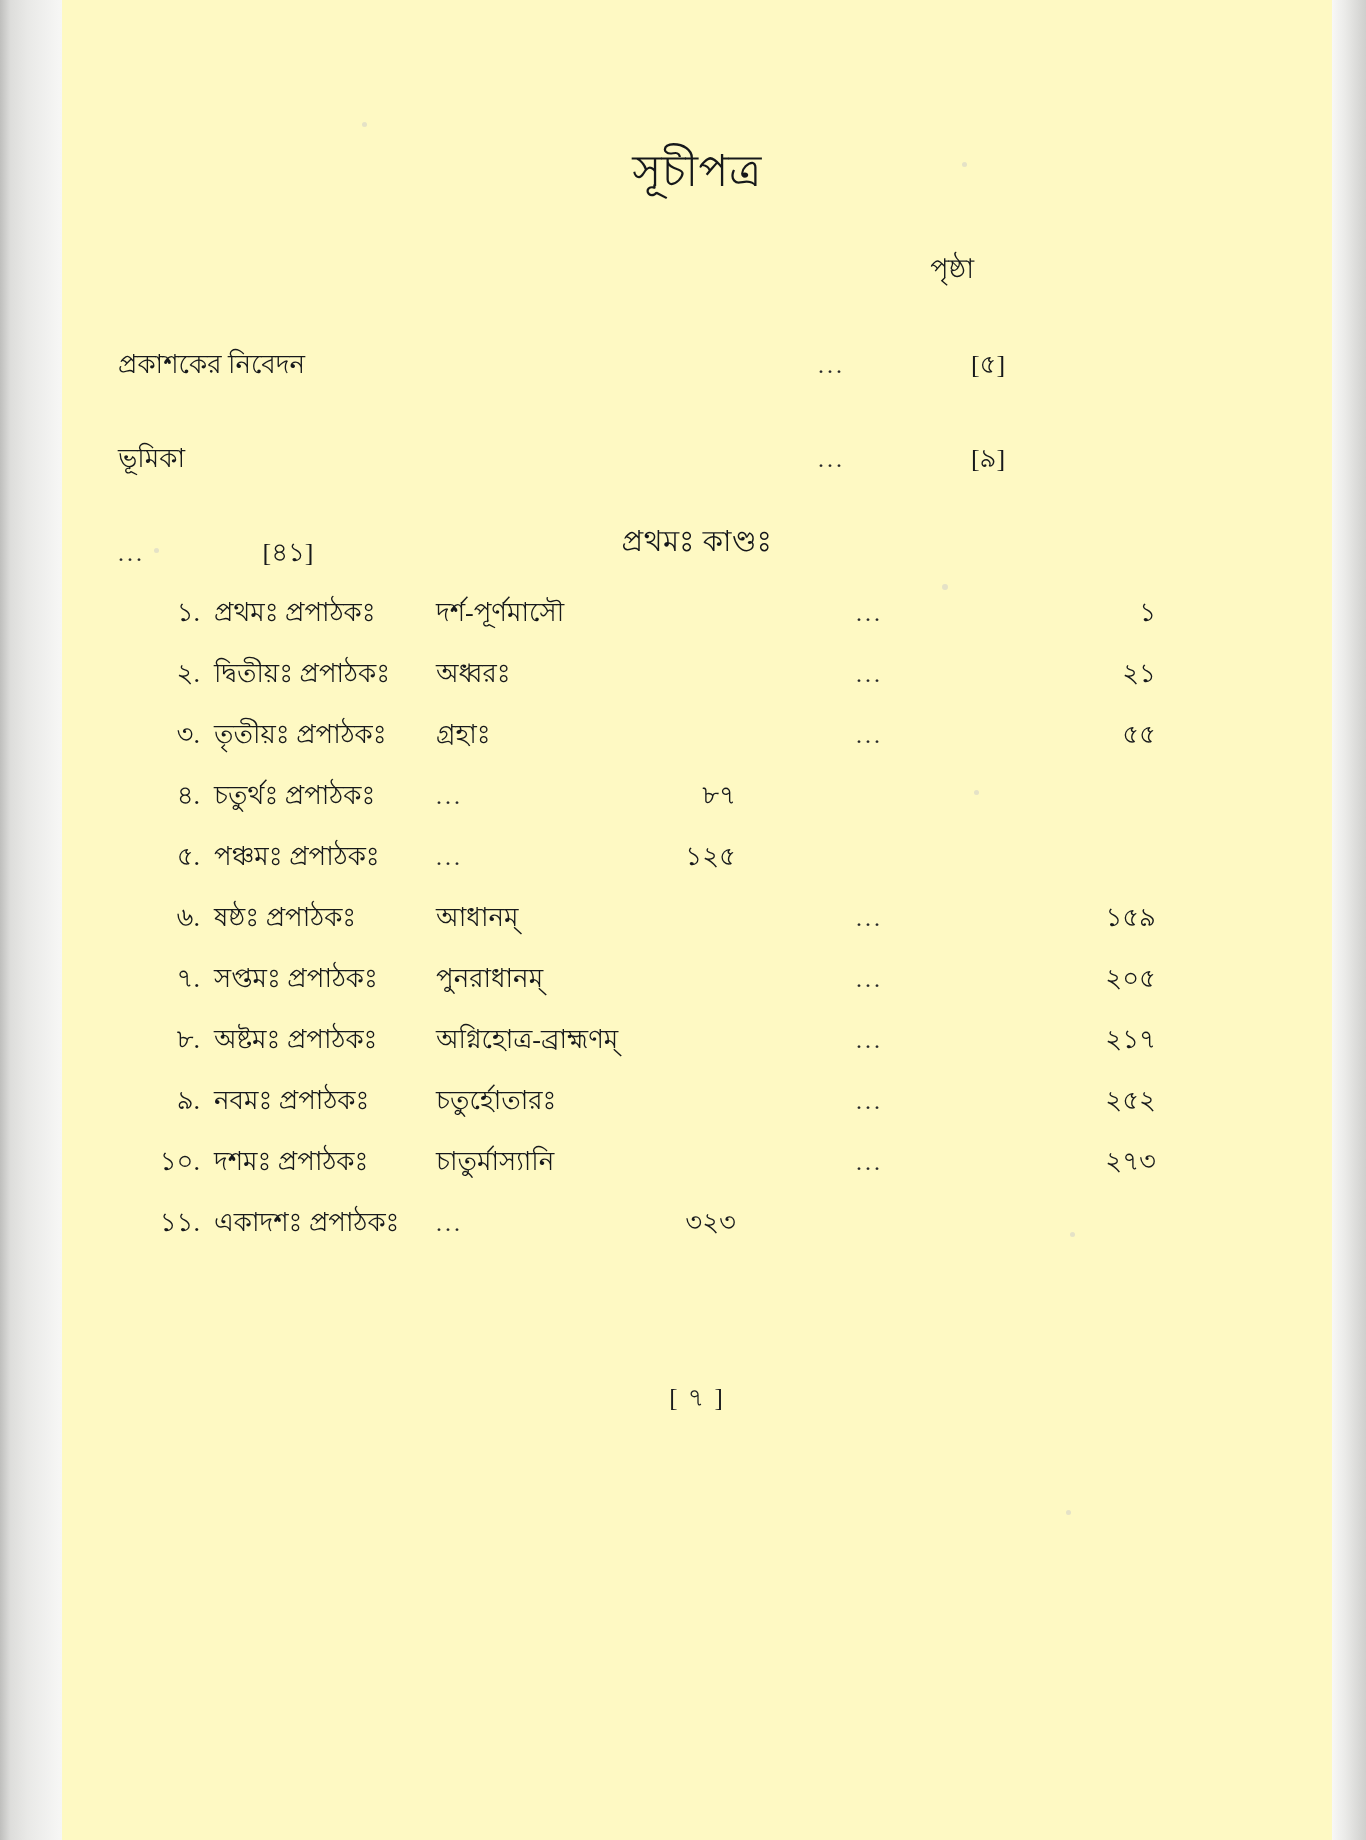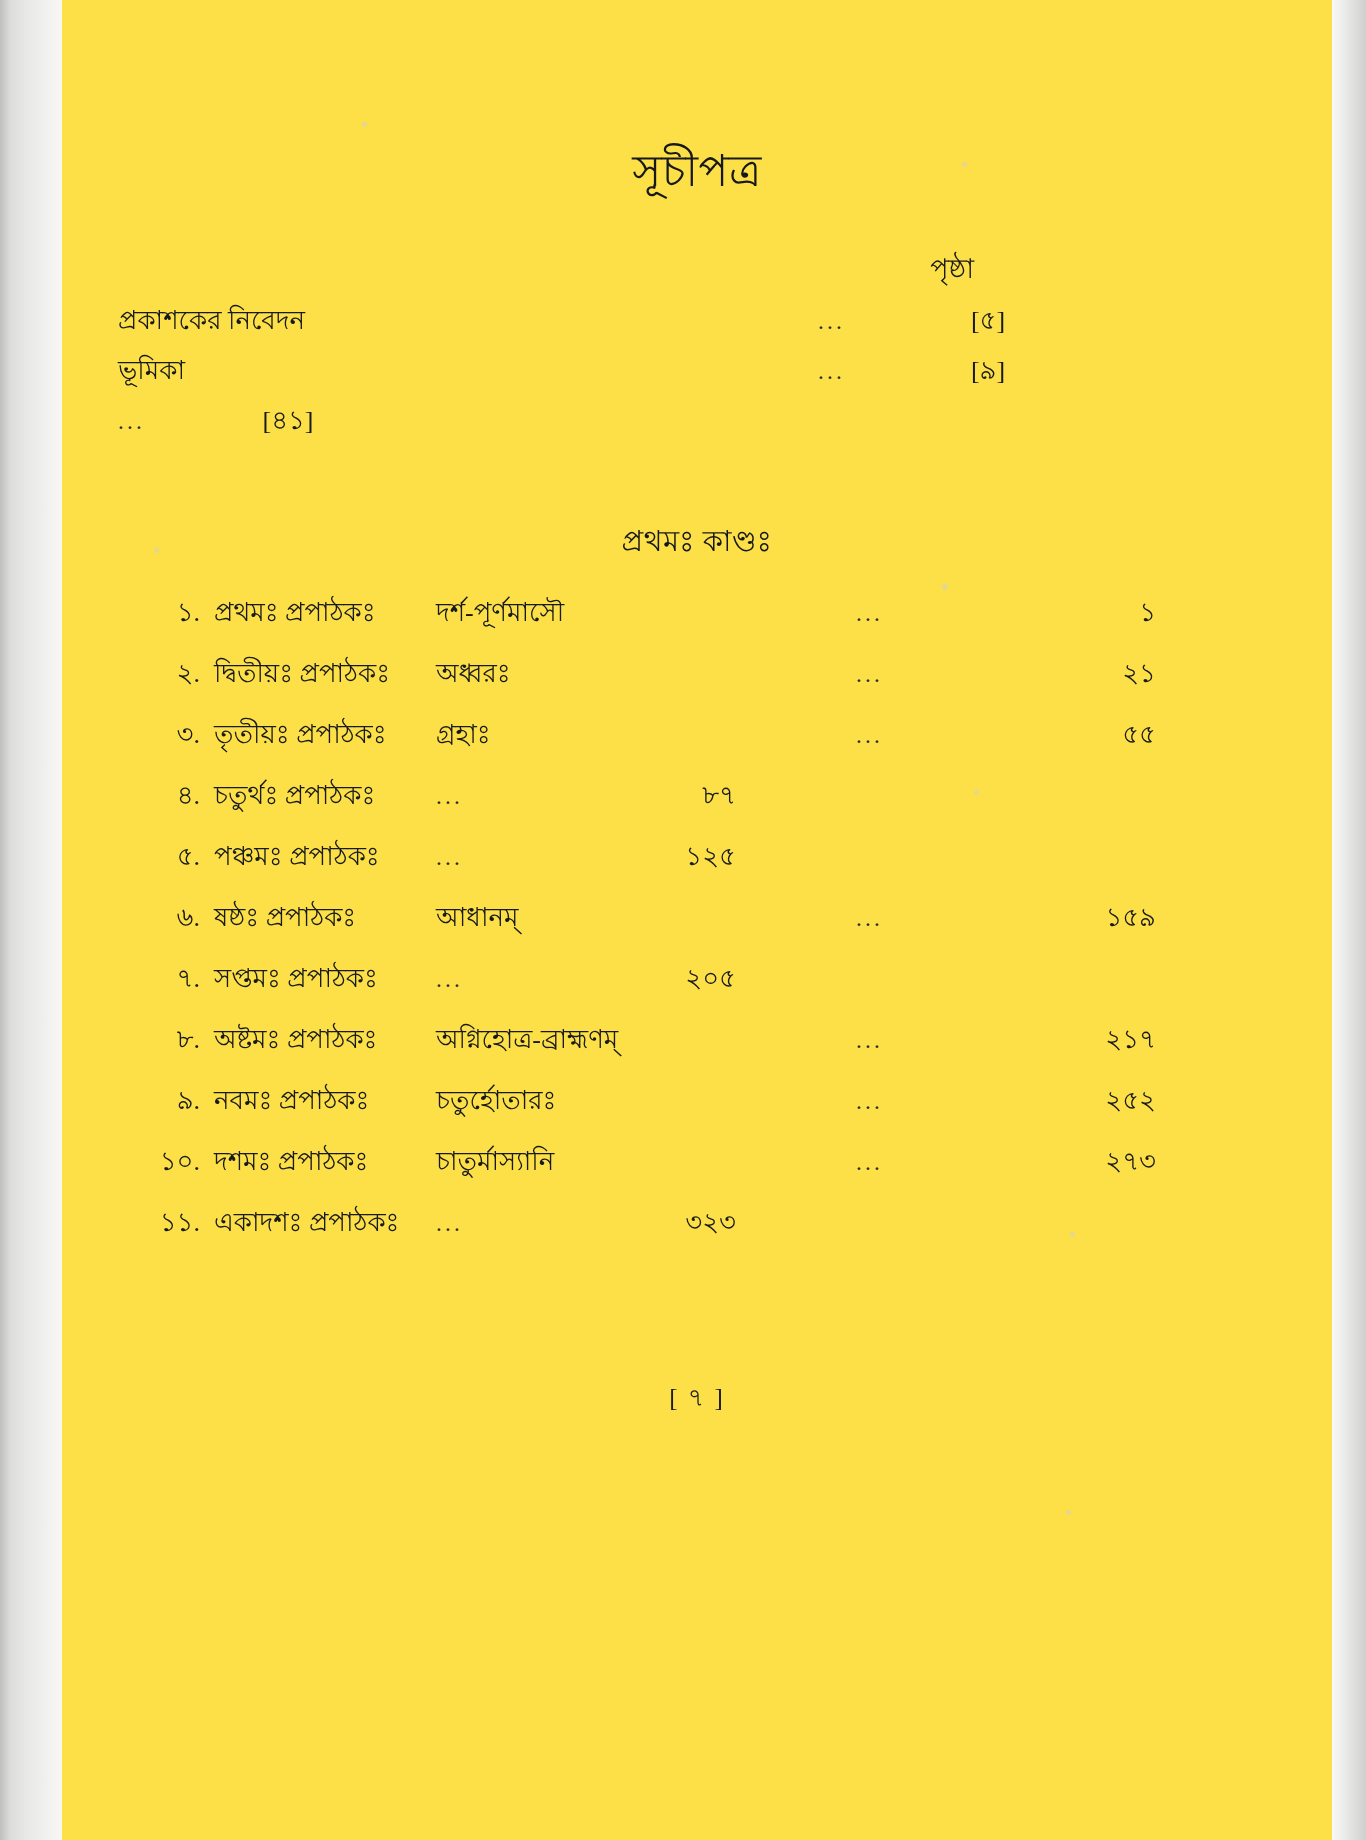--- a/index.html
+++ b/index.html
@@ -37,21 +37,21 @@
   .gutter-right {
     position: absolute;
     right: 0; top: 0;
     width: 34px; height: 100%;
     background: linear-gradient(to left, #cfcfcd 0%, #eaeae8 60%, #f8f8f7 100%);
   }
   .page {
     position: absolute;
     left: 62px; top: 0;
     width: 1270px; height: 1840px;
-    background: #fde047;
+    background: #fef9c3;
   }
 
   
   .speck {
     position: absolute;
     background: #cfcfcb;
     border-radius: 50%;
     opacity: .55;
   }
 
@@ -89,20 +89,21 @@
     top: 300px;
     left: 56px;
     width: 1160px;
   }
   .front-row {
     display: flex;
     align-items: baseline;
     height: 50px;
     font-size: 26px;
     color: #17191b;
+    margin-top: 44px;
   }
   .front-row .fr-label {
     width: 700px;
   }
   .front-row .fr-dots {
     width: 90px;
     text-align: left;
     letter-spacing: 3px;
     font-size: 24px;
     color: #27292b;
@@ -265,20 +266,21 @@
           <span class="toc-num">৬.</span>
           <span class="toc-chapter">ষষ্ঠঃ প্রপাঠকঃ</span>
           <span class="toc-name">আধানম্</span>
           <span class="toc-dots">...</span>
           <span class="toc-page">১৫৯</span>
         </div>
 
         <div class="toc-row">
           <span class="toc-num">৭.</span>
           <span class="toc-chapter">সপ্তমঃ প্রপাঠকঃ</span>
+          <span class="toc-name">পুনরাধানম্</span>
           <span class="toc-dots">...</span>
           <span class="toc-page">২০৫</span>
         </div>
 
         <div class="toc-row">
           <span class="toc-num">৮.</span>
           <span class="toc-chapter">অষ্টমঃ প্রপাঠকঃ</span>
           <span class="toc-name">অগ্নিহোত্র-ব্রাহ্মণম্</span>
           <span class="toc-dots">...</span>
           <span class="toc-page">২১৭</span>

